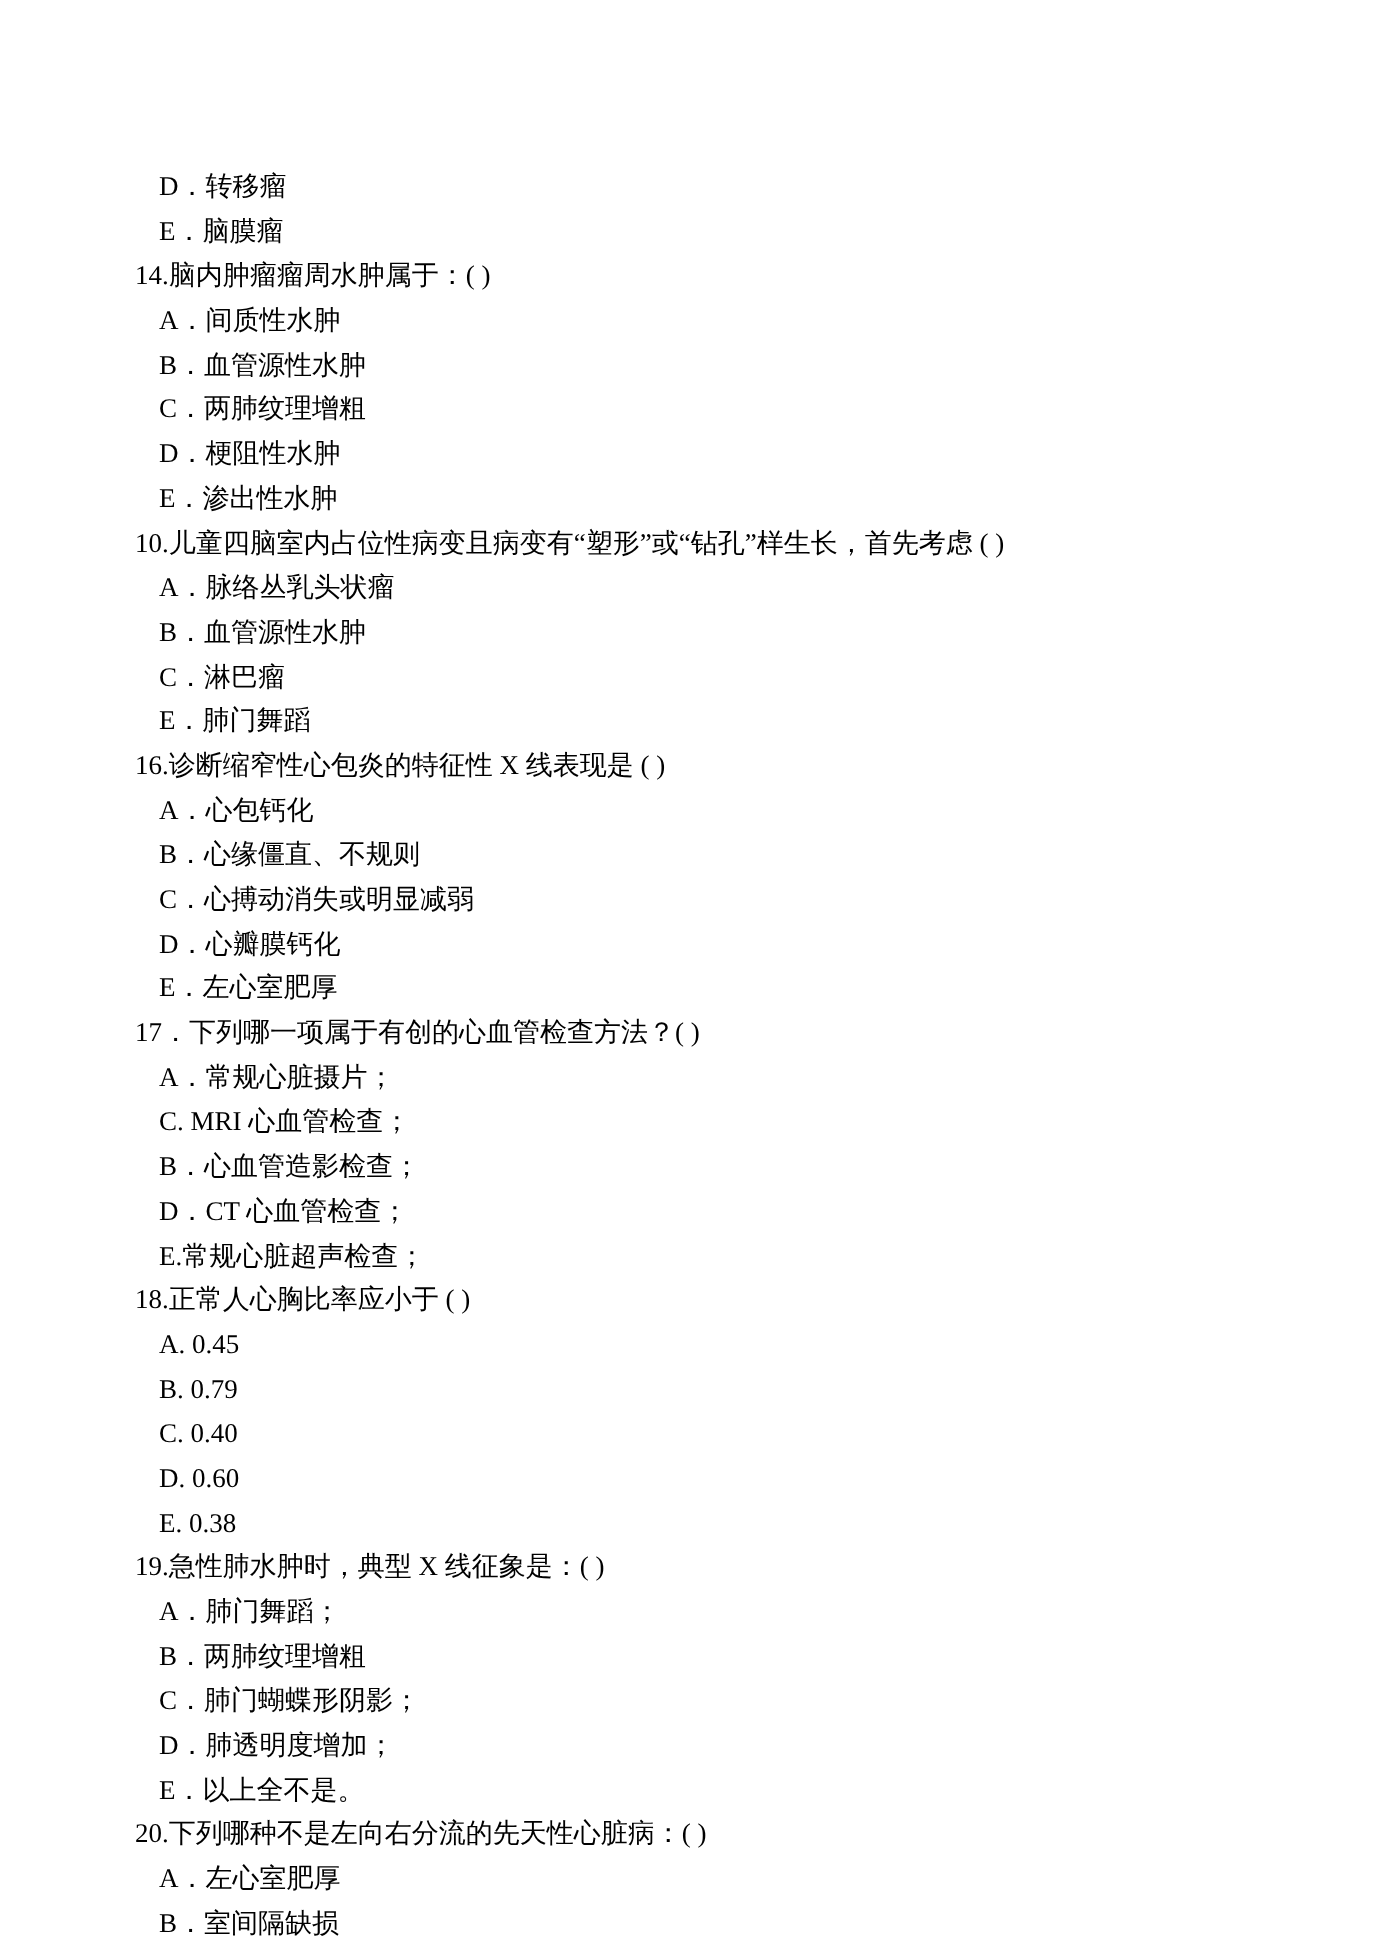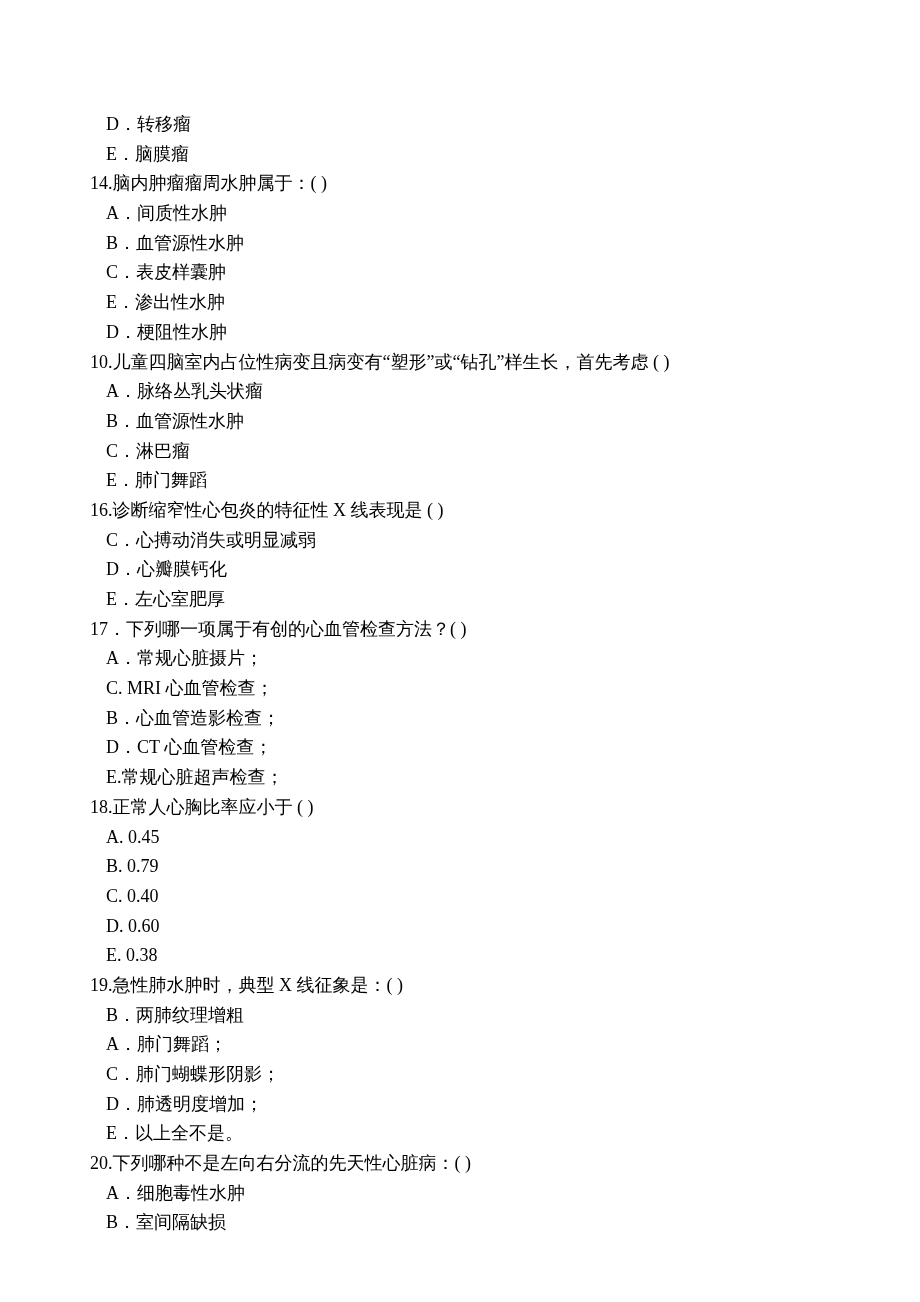--- a/index.html
+++ b/index.html
@@ -25,46 +25,48 @@
 </style>
 </head>
 <body>
 
 <div class="page" id="page">
     <div class="option">D．转移瘤</div>
     <div class="option">E．脑膜瘤</div>
     <div class="question">14.脑内肿瘤瘤周水肿属于：(       )</div>
     <div class="option">A．间质性水肿</div>
     <div class="option">B．血管源性水肿</div>
-    <div class="option">C．表皮样囊肿</div>
+    <div class="option">C．两肺纹理增粗</div>
+    <div class="option">D．梗阻性水肿</div>
     <div class="option">E．渗出性水肿</div>
-    <div class="option">D．梗阻性水肿</div>
     <div class="question">10.儿童四脑室内占位性病变且病变有“塑形”或“钻孔”样生长，首先考虑 (     )</div>
     <div class="option">A．脉络丛乳头状瘤</div>
     <div class="option">B．血管源性水肿</div>
     <div class="option">C．淋巴瘤</div>
     <div class="option">E．肺门舞蹈</div>
     <div class="question">16.诊断缩窄性心包炎的特征性 X 线表现是   (       )</div>
+    <div class="option">A．心包钙化</div>
+    <div class="option">B．心缘僵直、不规则</div>
     <div class="option">C．心搏动消失或明显减弱</div>
     <div class="option">D．心瓣膜钙化</div>
     <div class="option">E．左心室肥厚</div>
     <div class="question">17．下列哪一项属于有创的心血管检查方法？(       )</div>
     <div class="option">A．常规心脏摄片；</div>
     <div class="option">C. MRI 心血管检查；</div>
     <div class="option">B．心血管造影检查；</div>
     <div class="option">D．CT 心血管检查；</div>
     <div class="option">E.常规心脏超声检查；</div>
     <div class="question">18.正常人心胸比率应小于 (         )</div>
     <div class="option">A. 0.45</div>
     <div class="option">B. 0.79</div>
     <div class="option">C. 0.40</div>
     <div class="option">D. 0.60</div>
     <div class="option">E. 0.38</div>
     <div class="question">19.急性肺水肿时，典型 X 线征象是：(       )</div>
+    <div class="option">A．肺门舞蹈；</div>
     <div class="option">B．两肺纹理增粗</div>
-    <div class="option">A．肺门舞蹈；</div>
     <div class="option">C．肺门蝴蝶形阴影；</div>
     <div class="option">D．肺透明度增加；</div>
     <div class="option">E．以上全不是。</div>
     <div class="question">20.下列哪种不是左向右分流的先天性心脏病：(        )</div>
-    <div class="option">A．细胞毒性水肿</div>
+    <div class="option">A．左心室肥厚</div>
     <div class="option">B．室间隔缺损</div>
   </div>
 
 </body></html>

